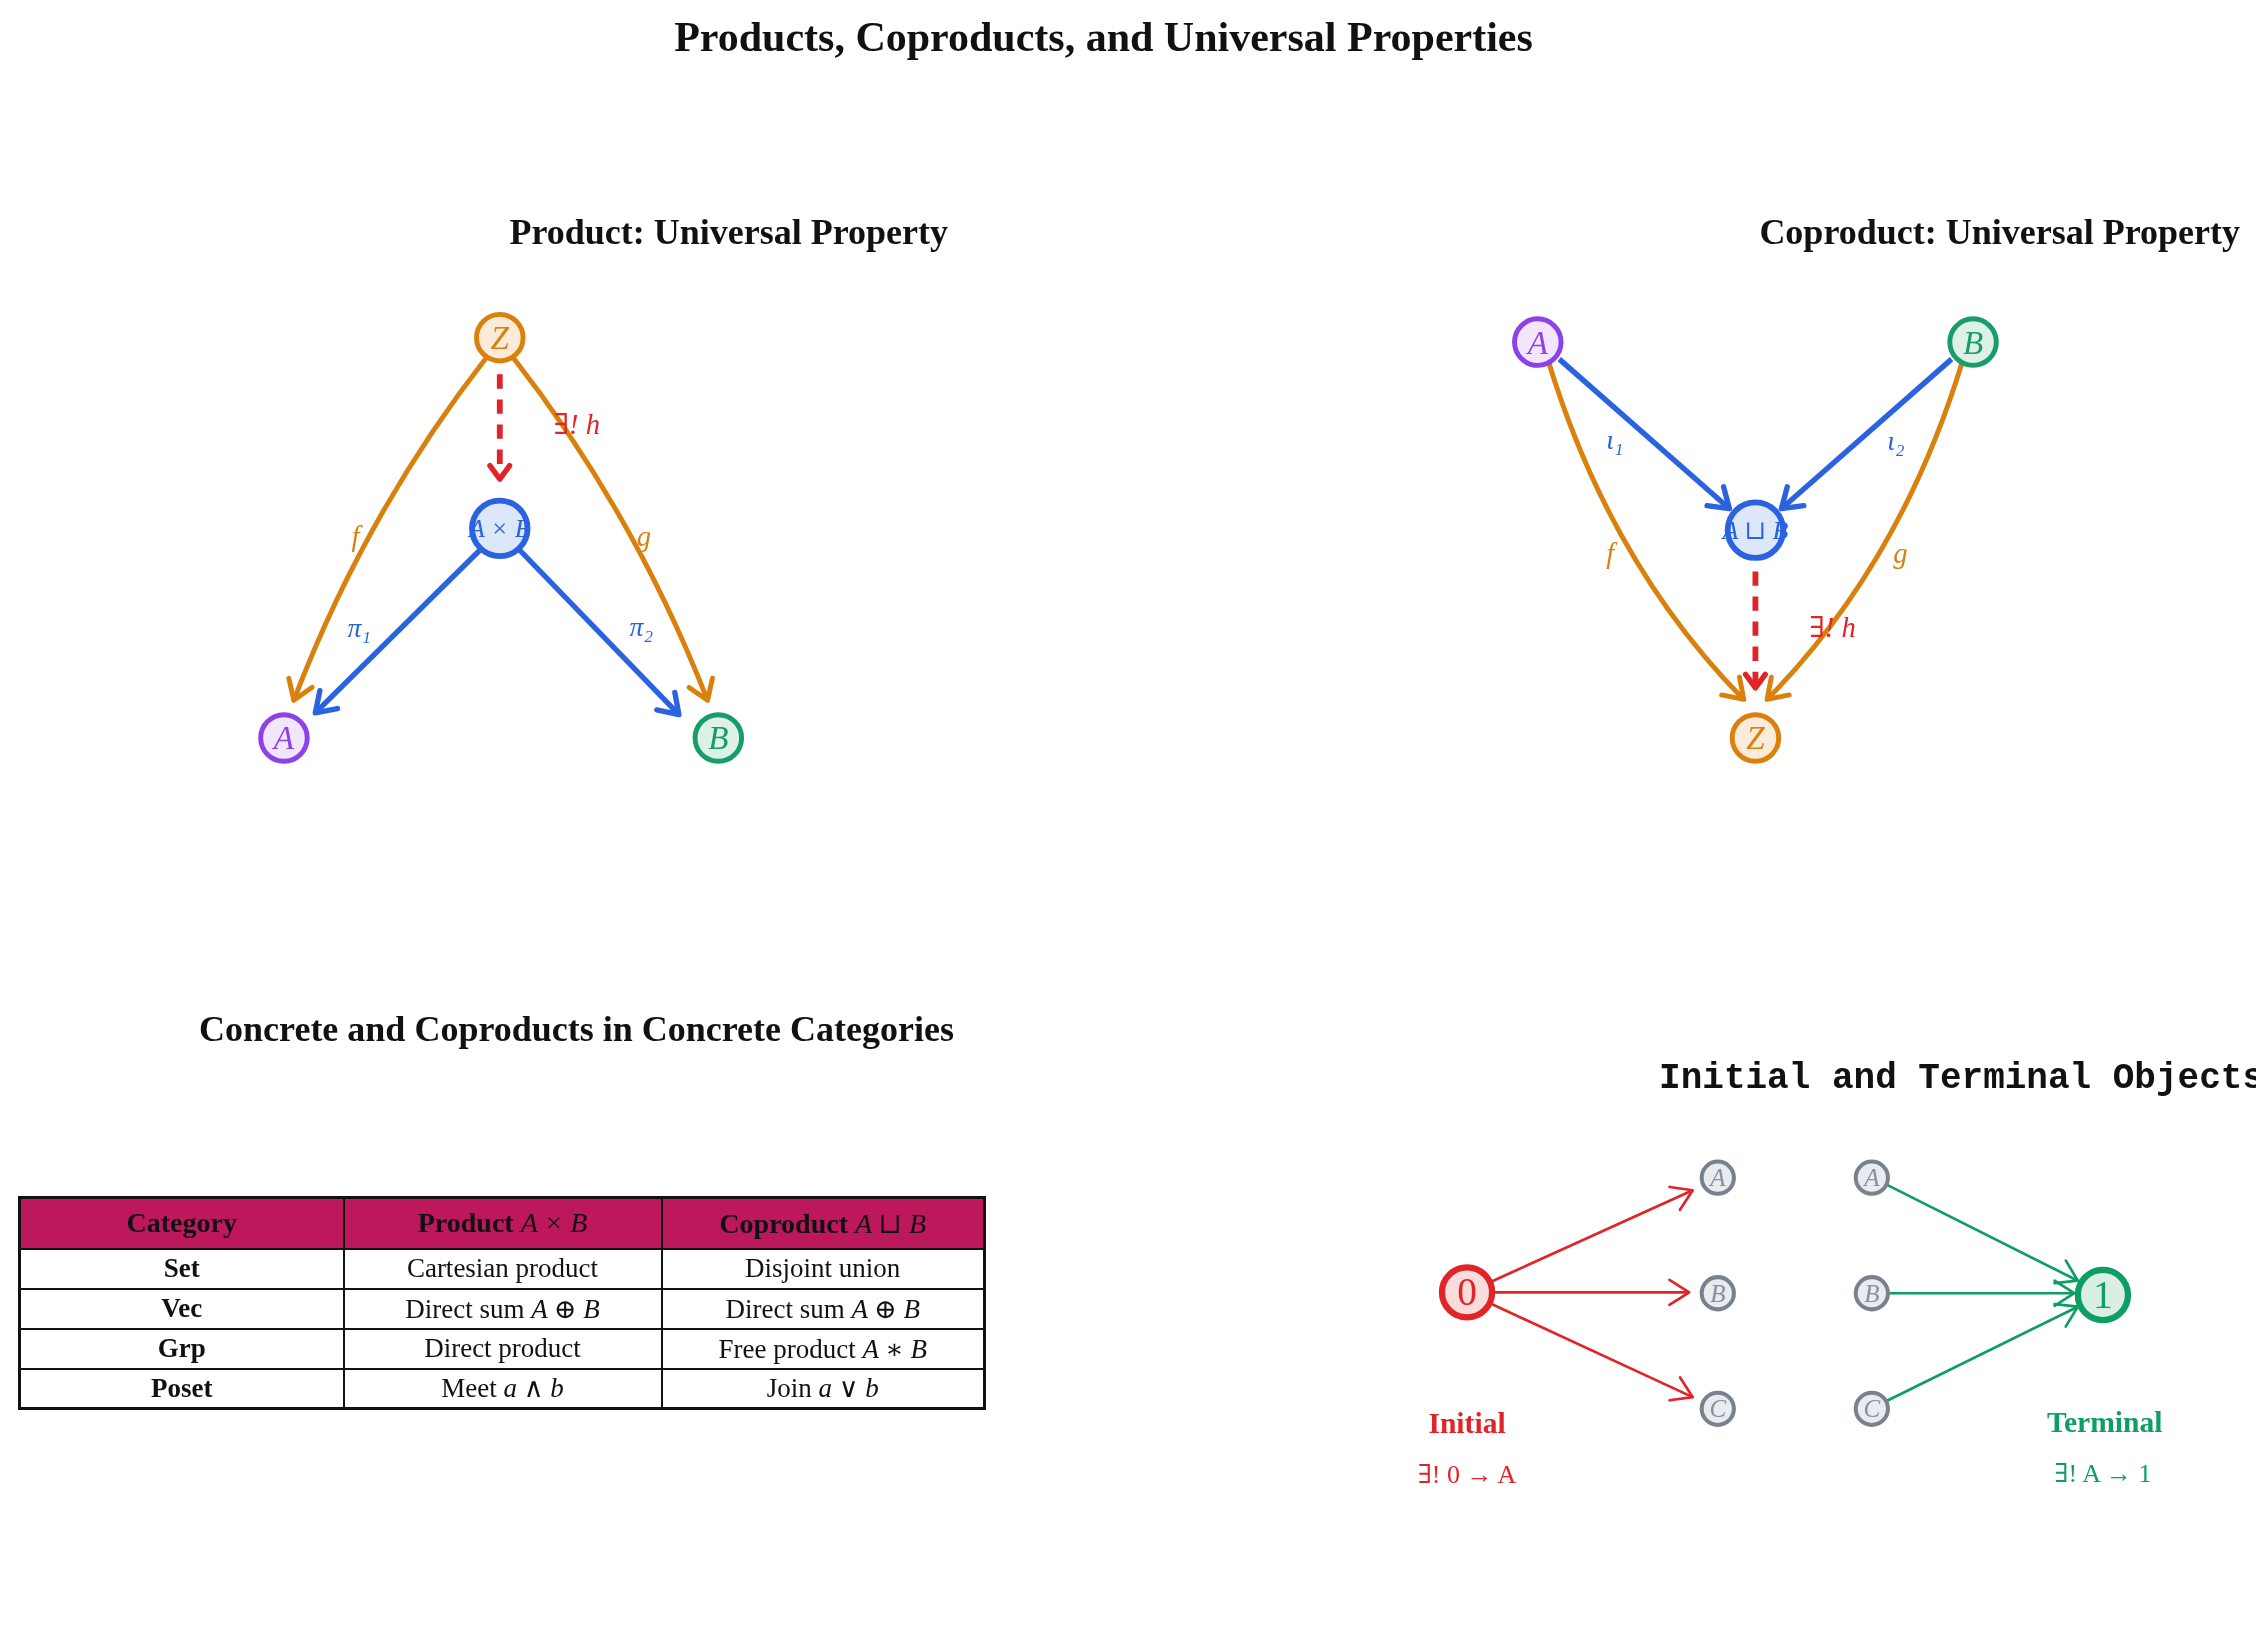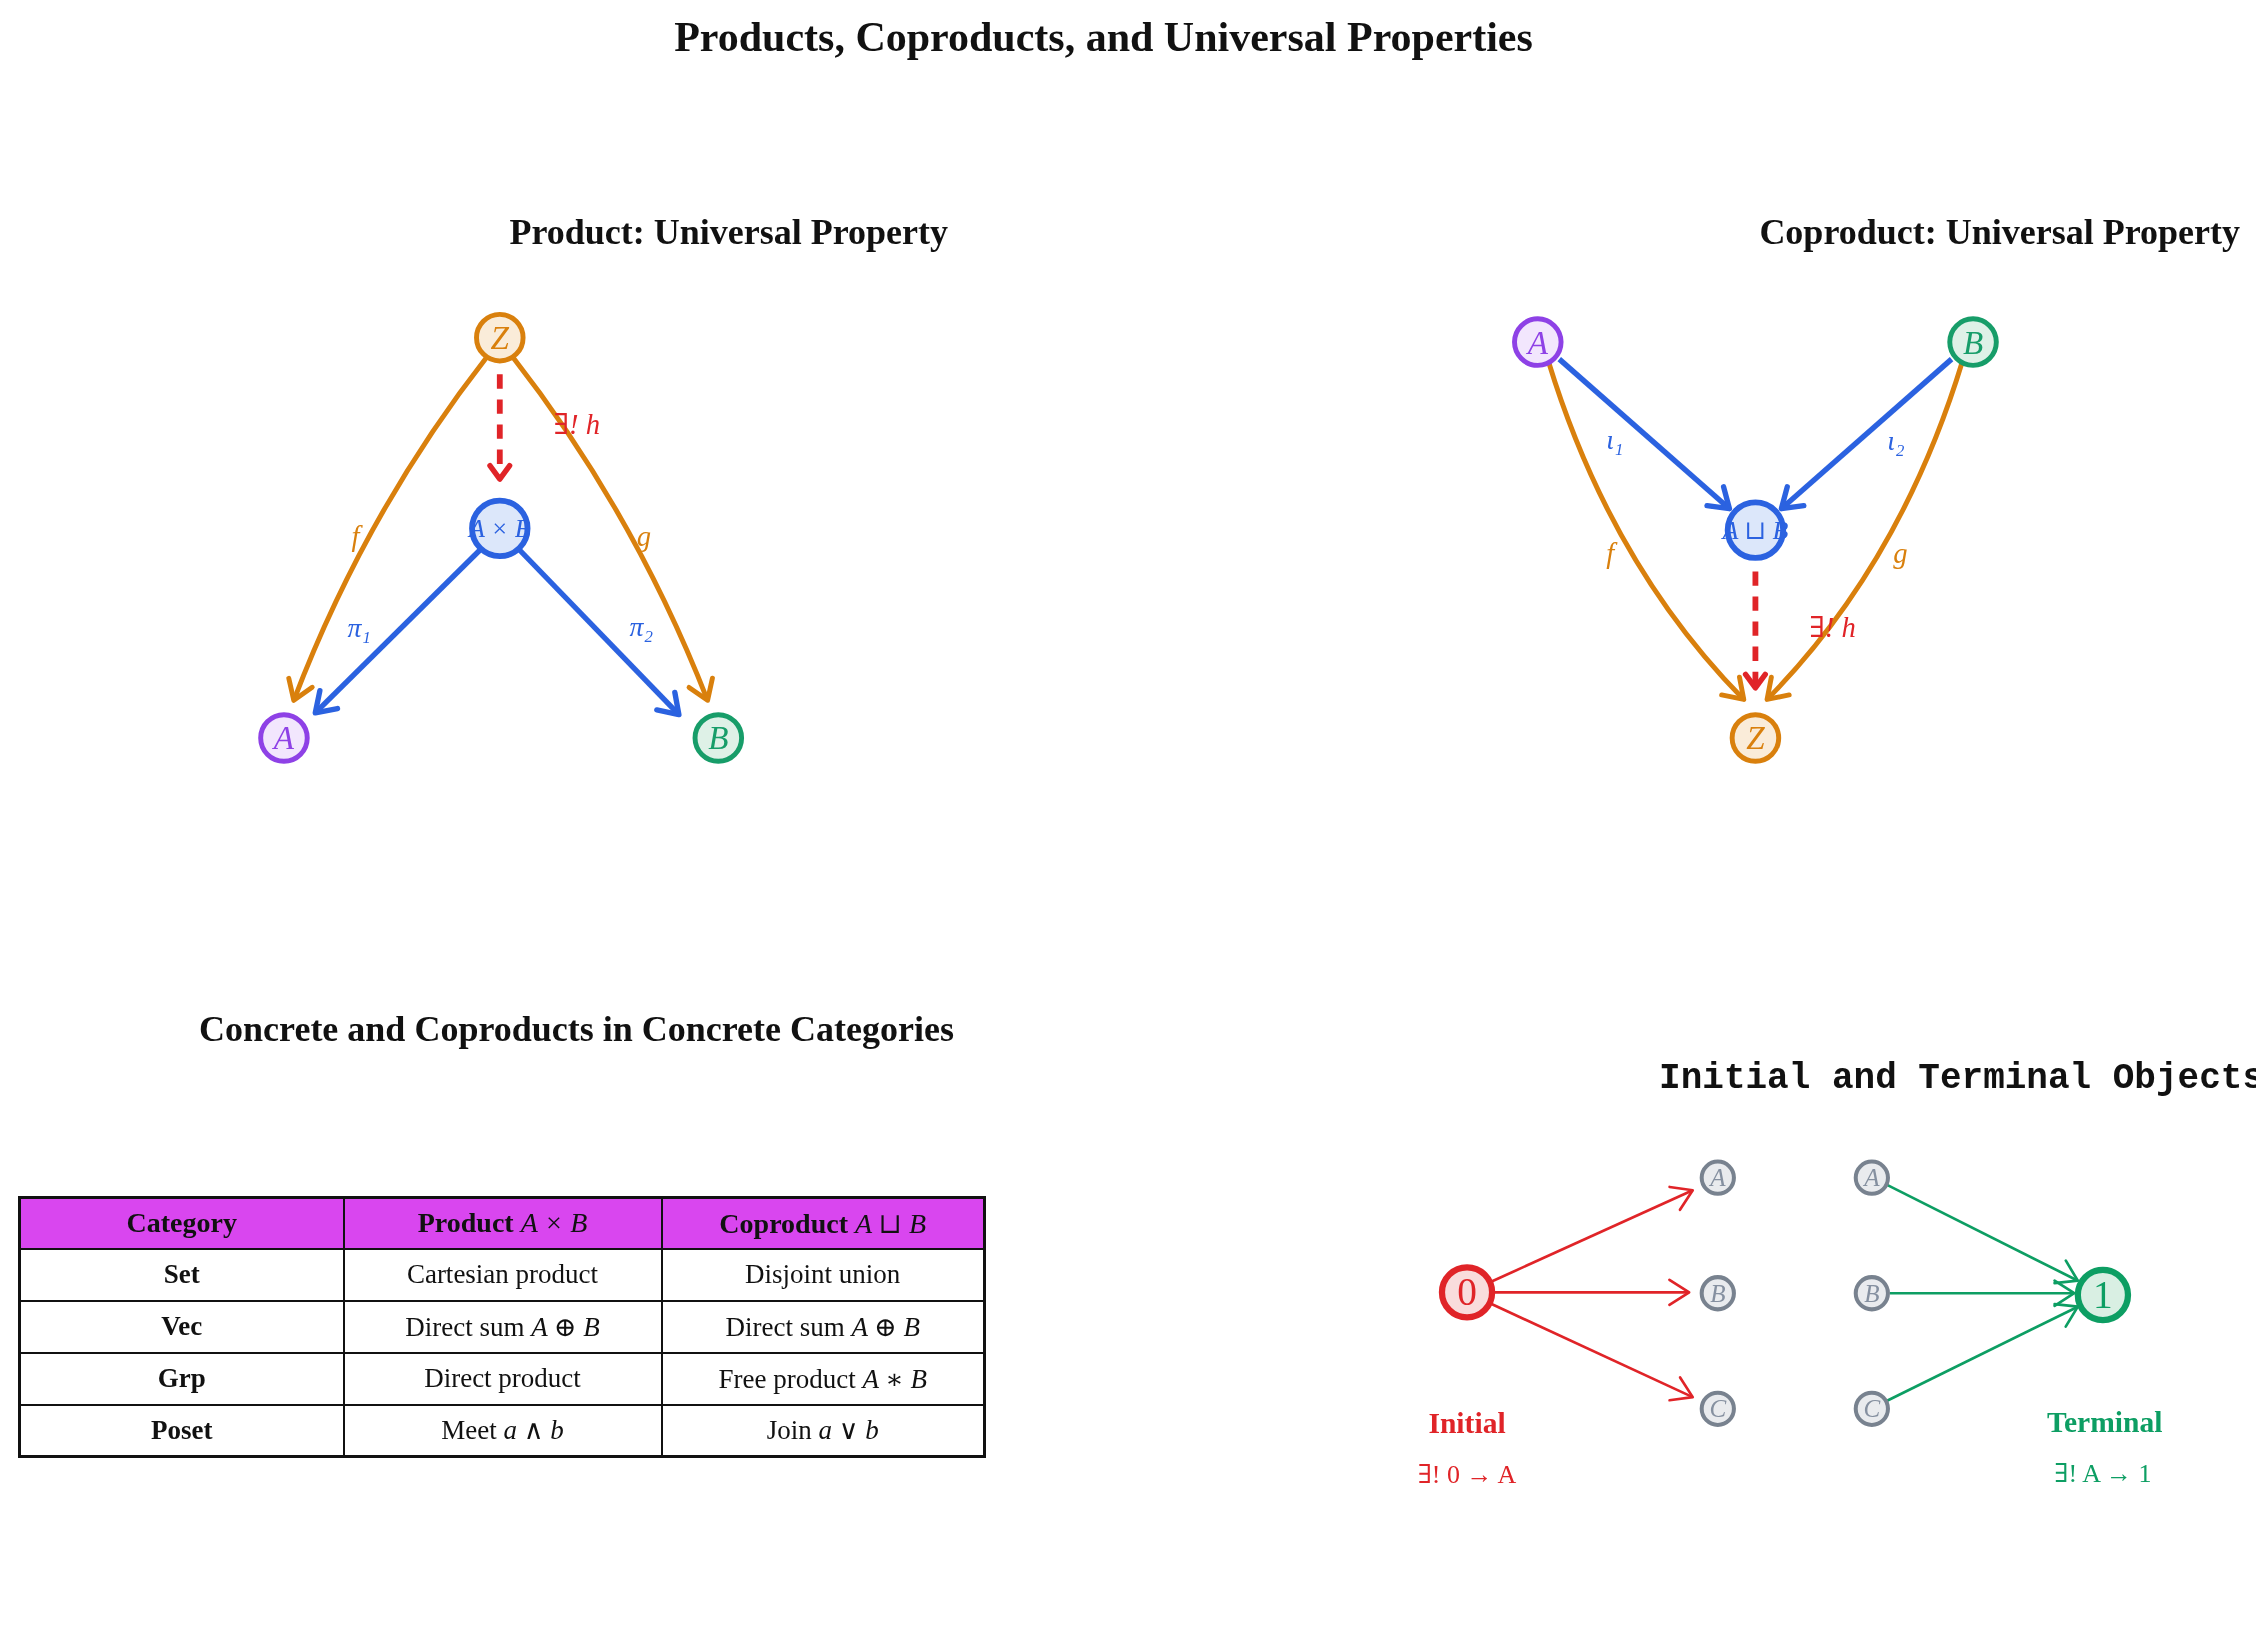--- a/index.html
+++ b/index.html
@@ -44,22 +44,22 @@
   .edge { fill:none; }
 
   
   .cat-table {
     position:absolute; left:18px; top:1196px; width:967px;
     border-collapse:collapse; table-layout:fixed;
     font-size:27px; text-align:center;
   }
   .cat-table th, .cat-table td { border:2.7px solid #111; padding:0; vertical-align:middle; }
   .cat-table { border:3.6px solid #111; }
-  .cat-table thead tr { height:51px; background:#d946ef; }
-  .cat-table tbody tr { height:52px; background:#ffffff; }
+  .cat-table thead tr { height:51px; background:#be185d; }
+  .cat-table tbody tr { height:40px; background:#ffffff; }
   .cat-table th { font-size:28px; font-weight:bold; }
   .cat-table td.cat { font-weight:bold; }
   .mathit { font-style:italic; font-weight:normal; font-family:"Liberation Serif","DejaVu Serif","DejaVu Sans",serif; }
 </style>
 </head>
 <body>
 
 <div class="abs main-title">Products, Coproducts, and Universal Properties</div>
 <div class="abs section-title" id="product-title">Product: Universal Property</div>
 <div class="abs section-title" id="coproduct-title">Coproduct: Universal Property</div>

